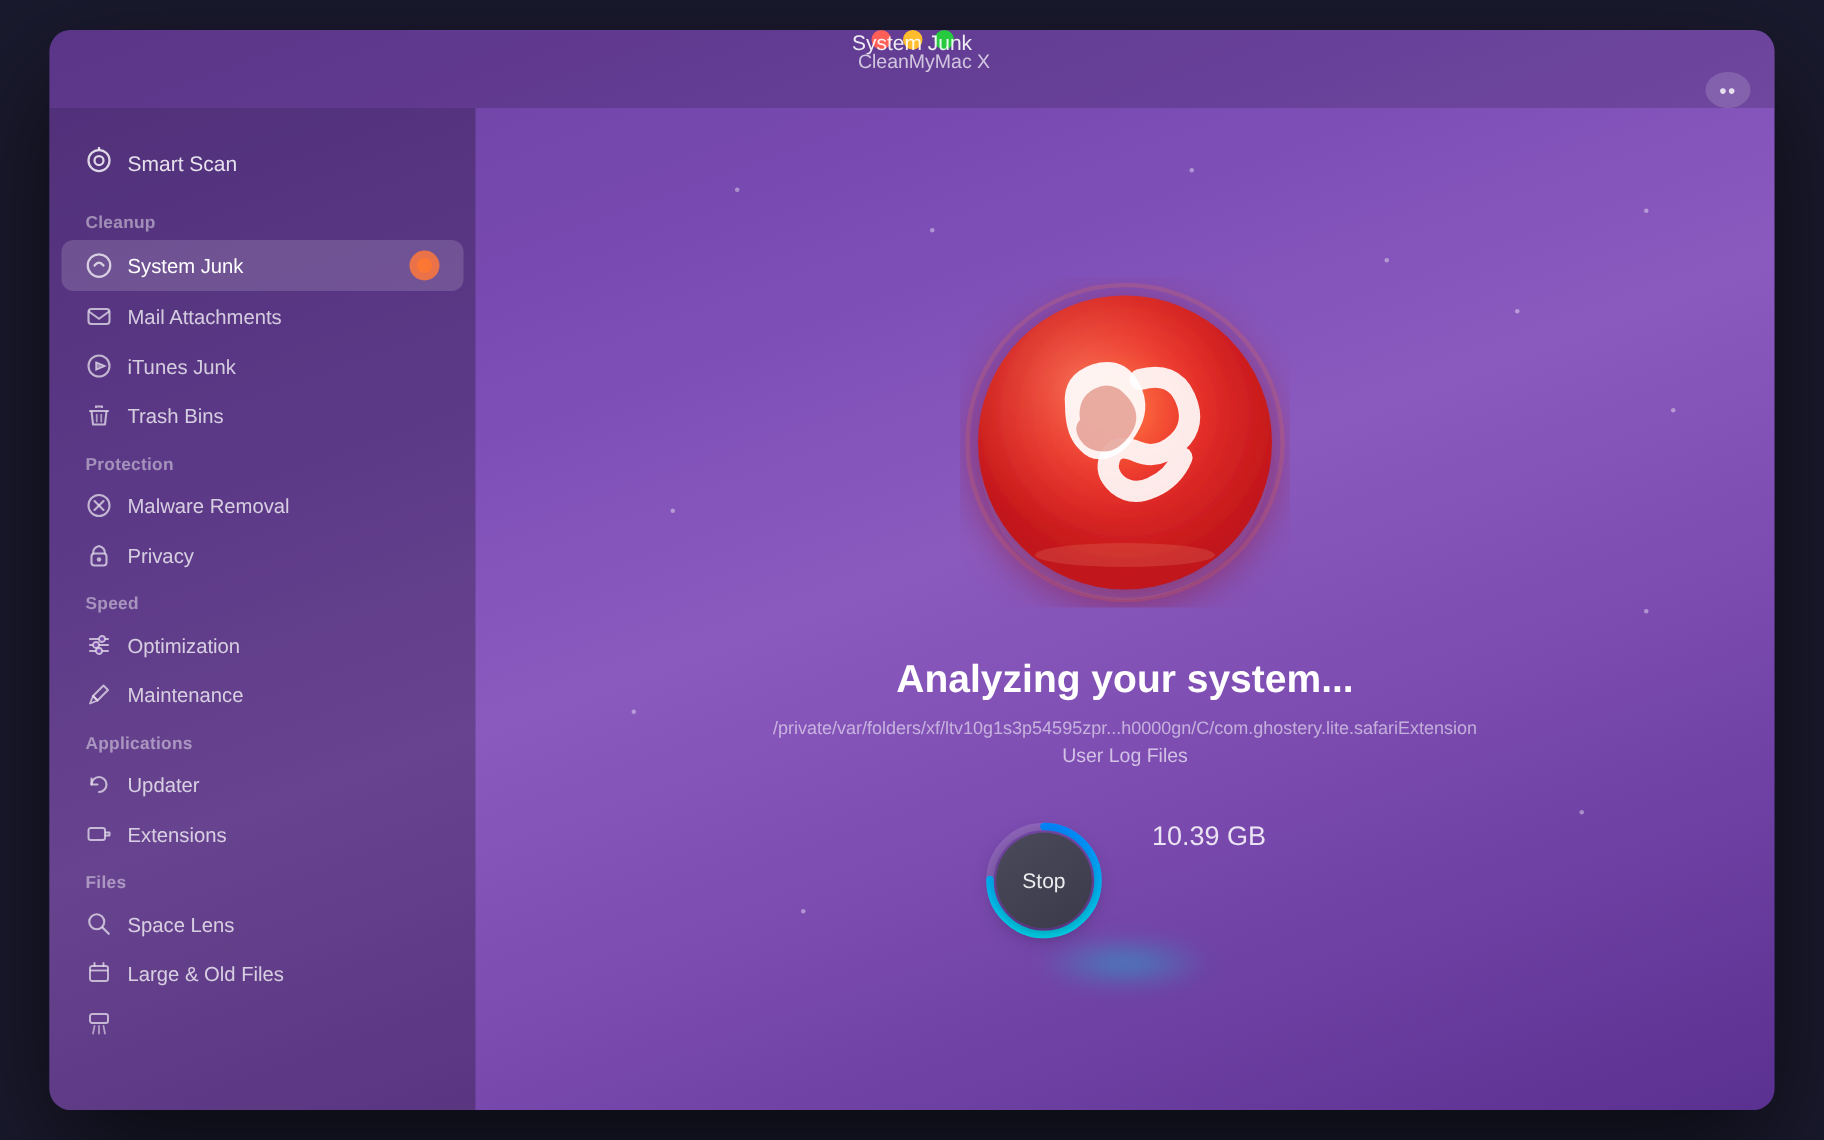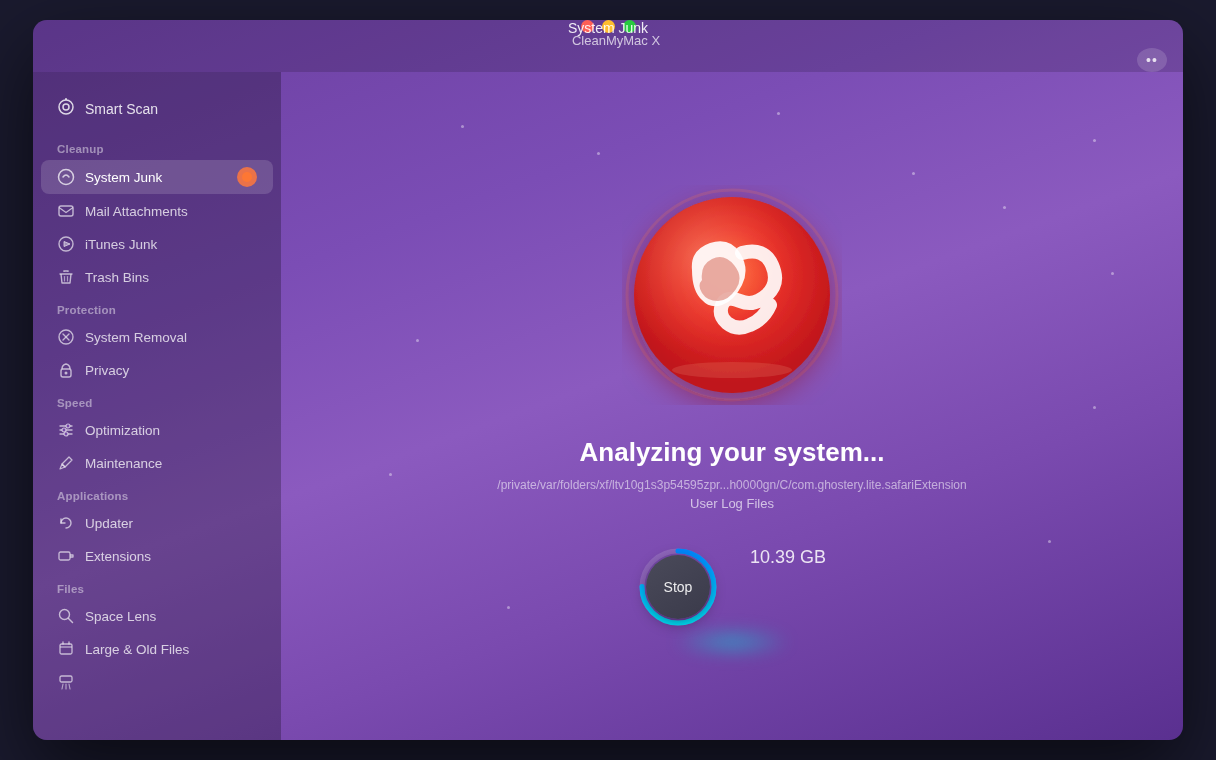--- a/index.html
+++ b/index.html
@@ -78,21 +78,21 @@
       letter-spacing: 1px;
     }
     
     .main-content {
       display: flex;
       flex: 1;
       overflow: hidden;
     }
     
     .sidebar {
-      width: 248px;
+      width: 284px;
       background: rgba(0,0,0,0.25);
       padding: 12px 0;
       overflow-y: auto;
       flex-shrink: 0;
     }
     .sidebar::-webkit-scrollbar { display: none; }
     .sidebar-item {
       display: flex;
       align-items: center;
       padding: 7px 16px;
@@ -344,21 +344,21 @@
       <div class="section-header">Protection</div>
 
       <div class="sidebar-item">
         <span class="icon">
           <svg width="18" height="18" viewBox="0 0 18 18" fill="none">
             <circle cx="9" cy="9" r="7" stroke="rgba(255,255,255,0.75)" stroke-width="1.4" fill="none"></circle>
             <line x1="6" y1="6" x2="12" y2="12" stroke="rgba(255,255,255,0.75)" stroke-width="1.4" stroke-linecap="round"></line>
             <line x1="12" y1="6" x2="6" y2="12" stroke="rgba(255,255,255,0.75)" stroke-width="1.4" stroke-linecap="round"></line>
           </svg>
         </span>
-        <span>System Removal</span>
+        <span>Malware Removal</span>
       </div>
 
       <div class="sidebar-item">
         <span class="icon">
           <svg width="18" height="18" viewBox="0 0 18 18" fill="none">
             <path d="M5 8 Q5 4 9 3 Q13 4 13 8" stroke="rgba(255,255,255,0.75)" stroke-width="1.4" fill="none"></path>
             <rect x="4" y="8" width="10" height="8" rx="2" stroke="rgba(255,255,255,0.75)" stroke-width="1.4" fill="none"></rect>
             <circle cx="9" cy="12" r="1.5" fill="rgba(255,255,255,0.75)"></circle>
           </svg>
         </span>

